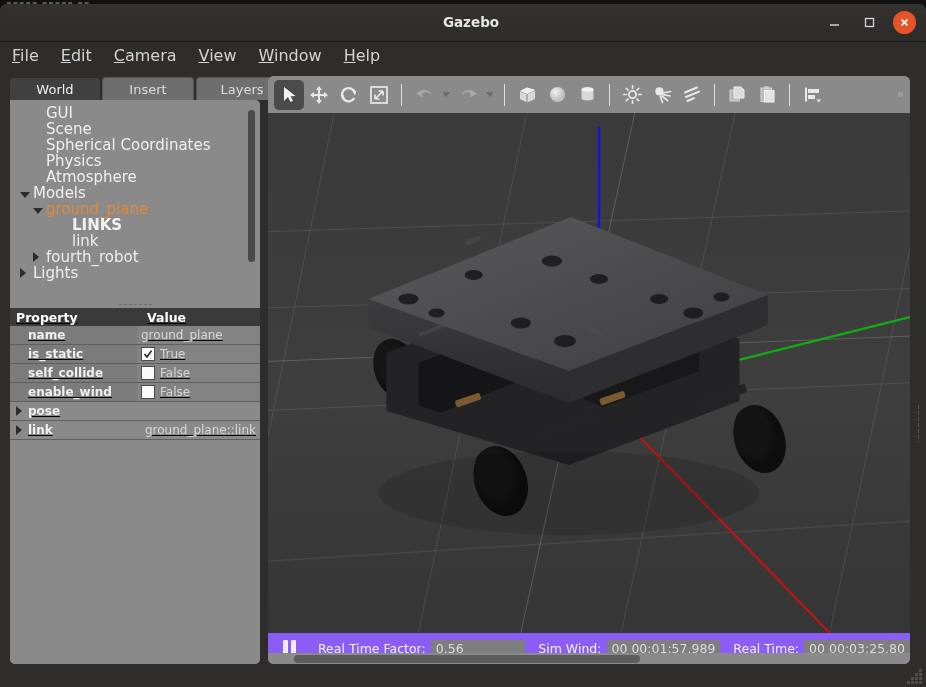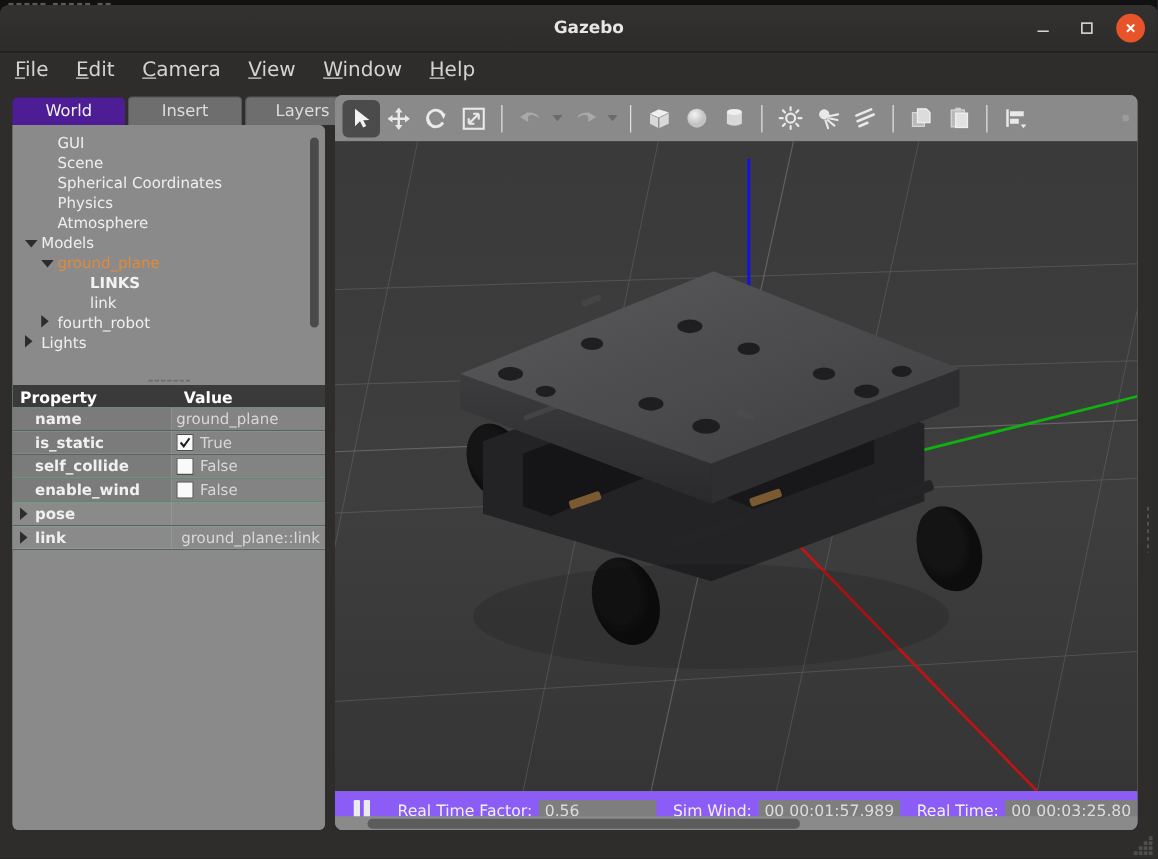--- a/index.html
+++ b/index.html
@@ -44,45 +44,45 @@
   .body-area{position:absolute;left:0;top:64px;right:0;bottom:0;}
 
   
   .leftpanel{position:absolute;left:10px;top:8px;width:250px;bottom:23px;}
   .tabs{display:flex;align-items:flex-end;height:24px;gap:2px;}
   .tab{
     height:22px;min-width:66px;padding:0 12px;display:flex;align-items:center;justify-content:center;
     font-size:13px;color:#e0e0e0;border-radius:4px 4px 0 0;
   }
   .tab.inactive{background:#6e6e6e;border:1px solid #555;border-bottom:none;color:#dcdcdc;}
-  .tab.active{background:#4c1d95;color:#f2f2f2;}
+  .tab.active{background:#404040;color:#f2f2f2;}
   .panel-box{
     position:absolute;left:0;right:0;top:24px;bottom:0;background:#8a8a8a;border-radius:0 5px 5px 5px;
     display:flex;flex-direction:column;overflow:hidden;
   }
   
   .tree-wrap{position:relative;height:196px;overflow:hidden;background:#8a8a8a;padding-top:5px;}
-  .tree-row{display:flex;align-items:flex-end;height:16px;padding-left:10px;font-size:12px;color:#efefef;white-space:nowrap;}
+  .tree-row{display:flex;align-items:center;height:16px;padding-left:10px;font-size:15px;color:#efefef;white-space:nowrap;}
   .tw{width:13px;display:inline-block;flex:none;}
   .caret-d,.caret-r{display:inline-block;width:0;height:0;}
   .caret-d{border-left:5px solid transparent;border-right:5px solid transparent;border-top:6px solid #2c2c2c;}
   .caret-r{border-top:5px solid transparent;border-bottom:5px solid transparent;border-left:6px solid #2c2c2c;}
   .tree-label{color:#efefef;}
   .tree-label.sel{color:#e08a3c;}
   .tree-label.bold{font-weight:bold;color:#f2f2f2;}
   .tree-scroll{position:absolute;right:5px;top:10px;width:7px;height:152px;border-radius:4px;background:#4a4a4a;}
 
   
   .hsplit{height:7px;background:#8a8a8a;display:flex;align-items:center;justify-content:center;}
   .hsplit i{display:block;width:34px;height:3px;
     background-image:radial-gradient(#6e6e6e 45%,transparent 46%);
     background-size:5px 3px;}
 
   
-  .prop-table{background:#86efac;}
+  .prop-table{background:#e5e5e5;text-decoration:underline;}
   .prop-head{display:flex;height:18px;background:#3a3a3a;color:#fff;font-weight:bold;font-size:12.5px;align-items:center;}
   .prop-head .c1{width:127px;padding-left:6px;}
   .prop-head .c2{flex:1;padding-left:4px;}
   .prop-row{display:flex;height:18px;align-items:center;font-size:12px;border-bottom:1px solid #5f5f5f;}
   .prop-row .c1{width:127px;display:flex;align-items:center;height:100%;background:#7b7b7b;color:#f0f0f0;font-weight:bold;box-sizing:border-box;}
   .prop-row .c1 .ind{width:18px;display:flex;justify-content:center;align-items:center;}
   .prop-row .c2{flex:1;display:flex;align-items:center;height:100%;background:#838383;color:#d8d8d8;padding-left:4px;box-sizing:border-box;gap:5px;}
   .prop-row.exp .c1{background:#8a8a8a;}
   .prop-row.exp .c2{background:#8a8a8a;}
   .cbx{width:12px;height:12px;background:#fafafa;border:1px solid #4d4d4d;display:flex;align-items:center;justify-content:center;flex:none;}

